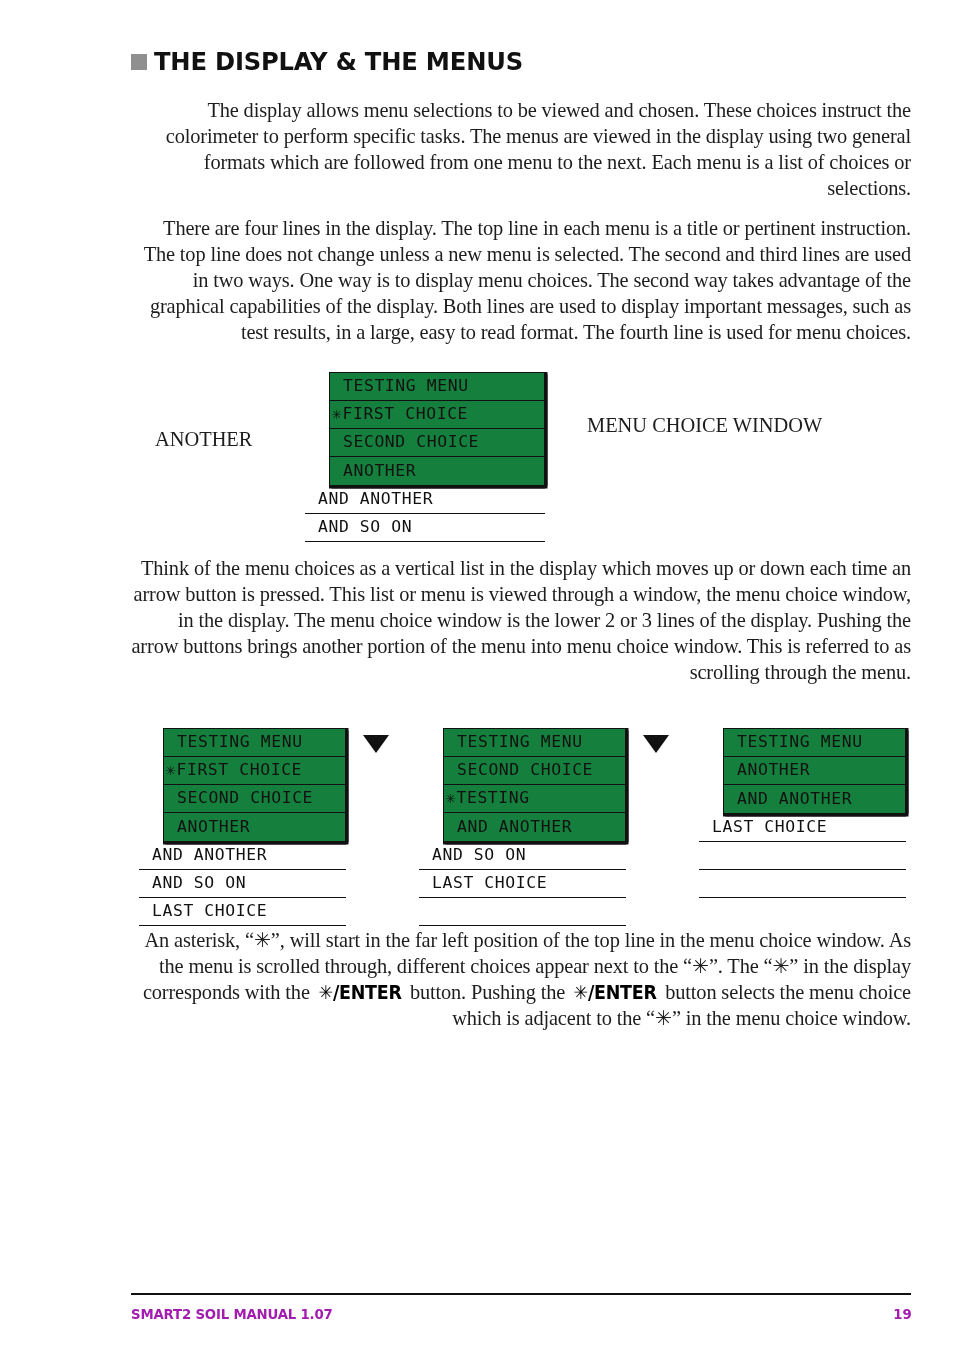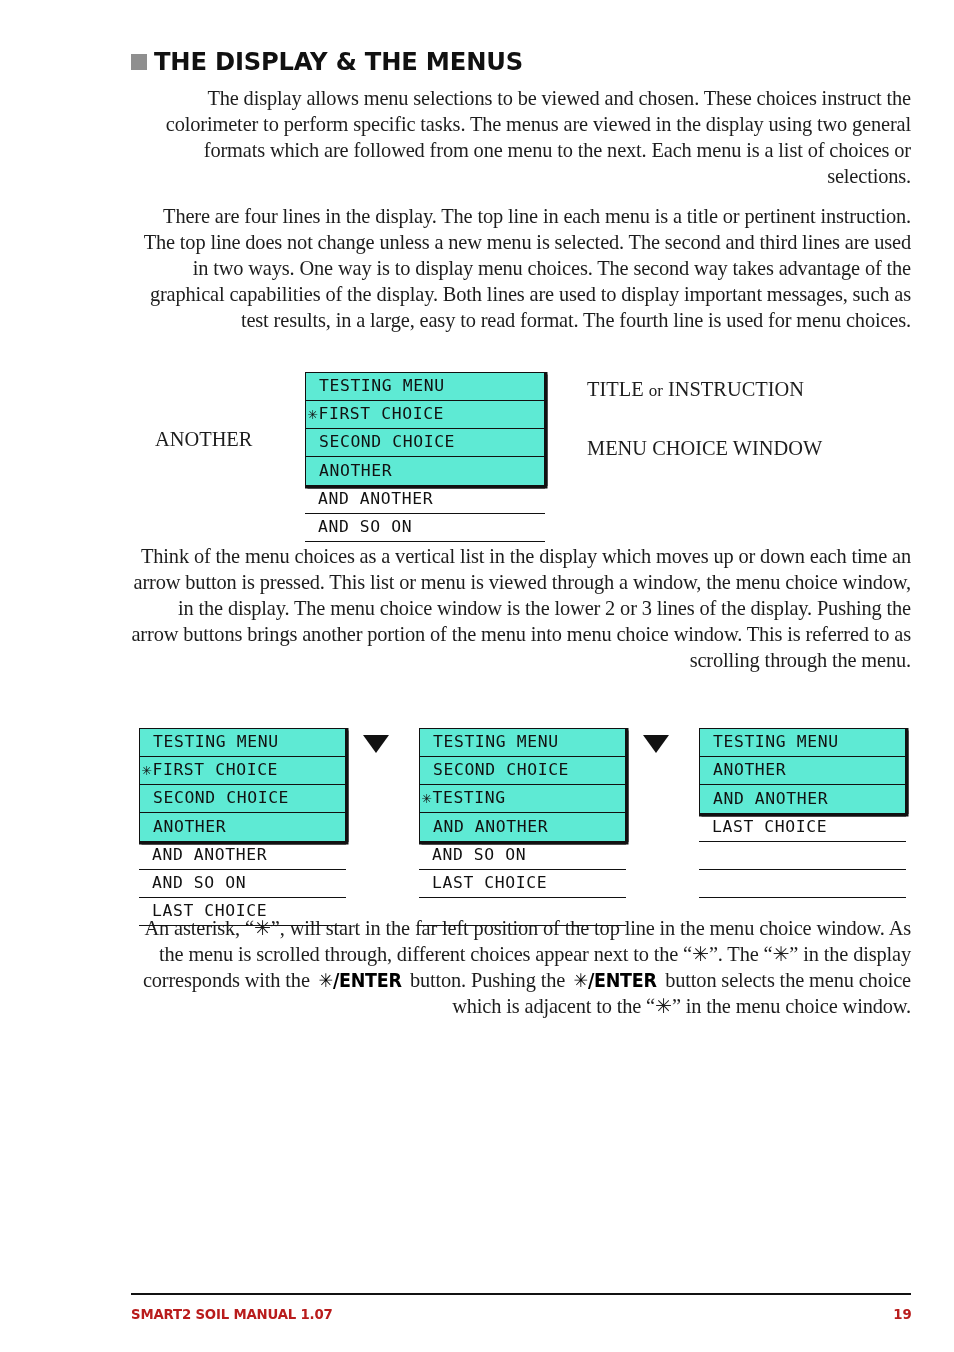--- a/index.html
+++ b/index.html
@@ -28,21 +28,21 @@
     left: 131px;
     top: 46px;
     width: 780px;
   }
 
   
   .heading {
     display: flex;
     align-items: center;
     gap: 7px;
-    margin: 0 0 9px 0;
+    margin: 0 0 21px 0;
     height: 30px;
   }
   .heading-bullet {
     width: 16px;
     height: 16px;
     background: #8f8f8f;
     display: inline-block;
     flex: 0 0 auto;
     position: relative;
     top: 1px;
@@ -92,21 +92,22 @@
     box-sizing: border-box;
     padding-left: 2px;
   }
   .lcd-line.indent { padding-left: 13px; }
 
   
   .lcd-box {
     border: 1.3px solid #111;
     box-sizing: border-box;
     box-shadow: 2.5px 0 0 0 #111, 0 2.5px 0 0 #111, 2.5px 2.5px 0 0 #111;
-    background: #5eead4;
+    background: #15803d;
+    margin-left: 24px;
   }
   .lcd-box .lcd-line {
     border-bottom: 1.3px solid #111;
   }
   .lcd-box .lcd-line:last-child { border-bottom: none; }
 
   
   .lcd-tail .lcd-line {
     border-bottom: 1.3px solid #111;
   }
@@ -190,21 +191,21 @@
     left: 131px;
     top: 1306px;
     width: 780px;
     display: flex;
     justify-content: space-between;
     align-items: baseline;
     font-family: "DejaVu Sans", sans-serif;
     font-weight: bold;
     font-size: 14.3px;
     letter-spacing: -0.2px;
-    color: #b91c1c;
+    color: #a21caf;
   }
   .footer-title { transform: scaleX(0.93); transform-origin: left center; }
   .footer-page { transform: scaleX(0.93); transform-origin: right center; }
 </style>
 </head>
 <body>
 
 <div class="page">
 
   <div class="content">
@@ -239,21 +240,20 @@
         <div class="lcd-line indent">SECOND CHOICE</div>
         <div class="lcd-line indent">ANOTHER</div>
       </div>
       <div class="lcd-tail">
         <div class="lcd-line indent">AND ANOTHER</div>
         <div class="lcd-line indent">AND SO ON</div>
       </div>
     </div>
 
     <div class="fig1-callouts">
-      <div class="callout"><span>TITLE</span> <span class="lc">or</span> <span>INSTRUCTION</span></div>
       <div class="callout second">MENU CHOICE WINDOW</div>
     </div>
 
   </div>
 
   <div class="fig2">
 
     <div class="fig2-panel p1">
       <div class="lcd-box">
         <div class="lcd-line indent">TESTING MENU</div>

